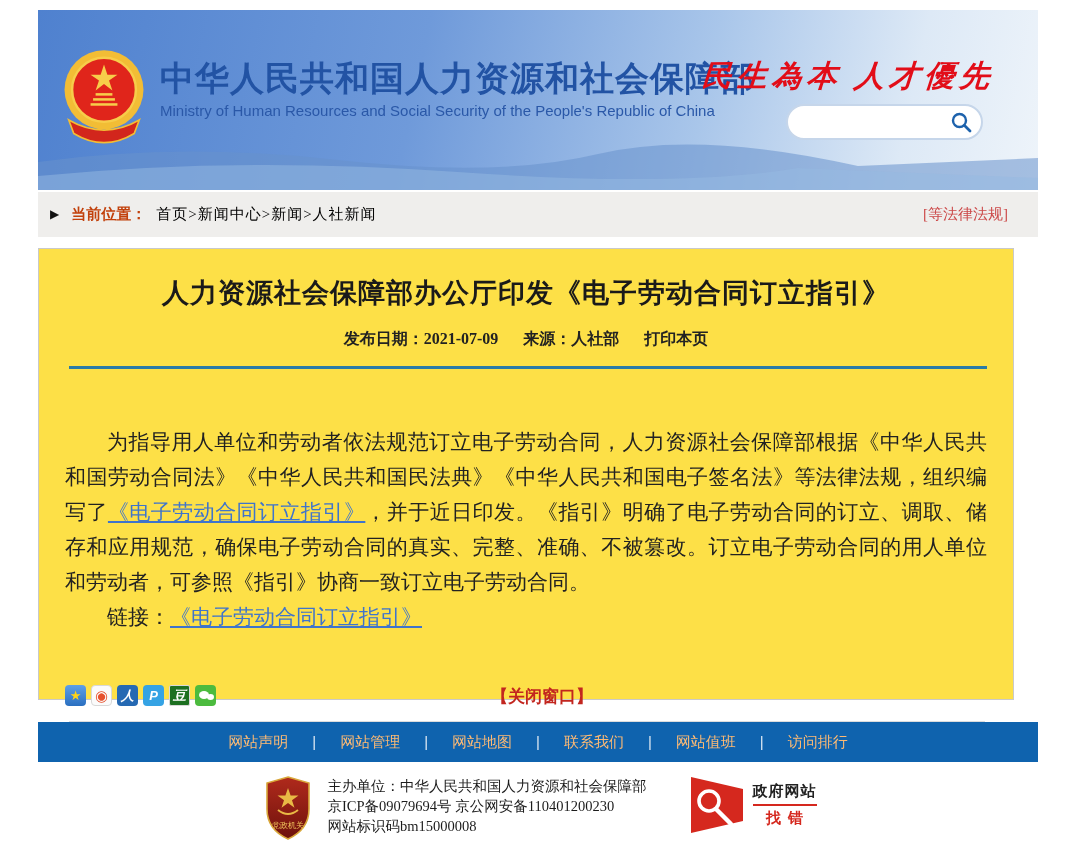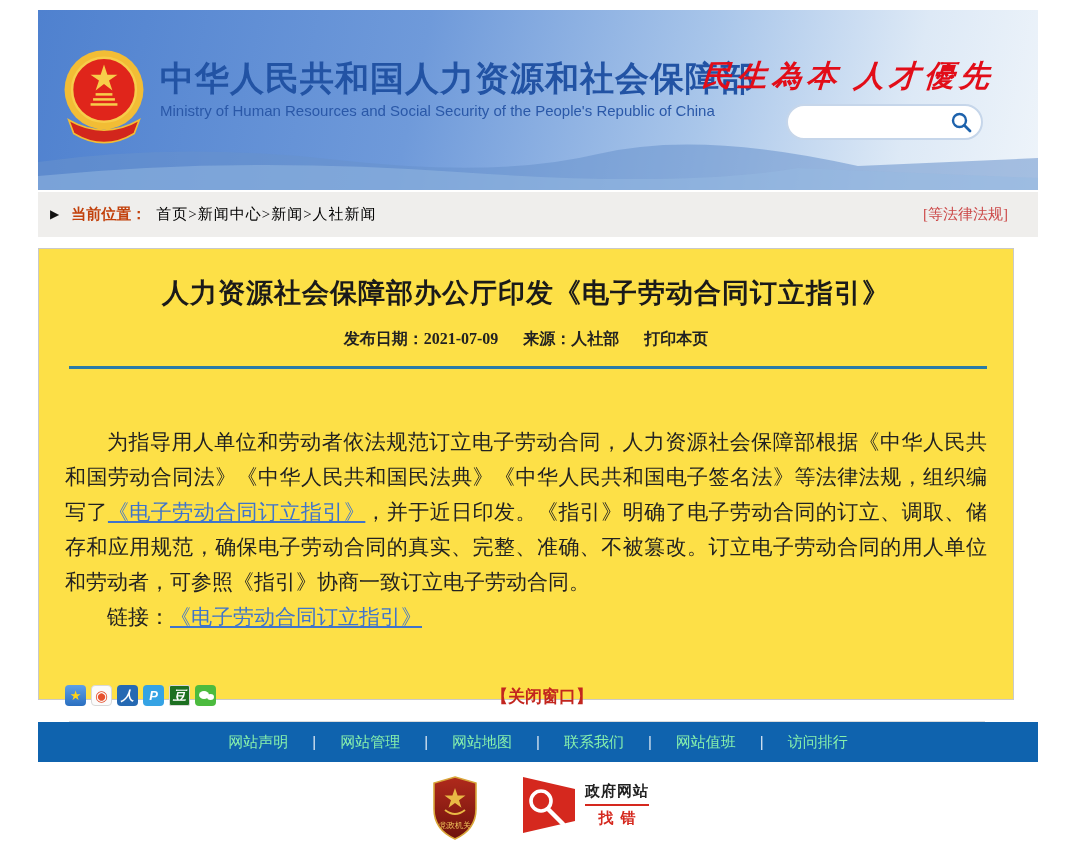--- a/index.html
+++ b/index.html
@@ -89,21 +89,21 @@
     color: #c2261f; font-size: 17px; font-weight: 700; text-decoration: none; cursor: pointer; margin-left: 16px;
   }
   .a-hr { margin: 12px 28px 0 30px; border-top: 1px solid #dcdcdc; }
 
   
   .footer-nav {
     margin: 22px 40px 0 38px; width: 1000px; height: 40px; background: #0f63ae;
     display: flex; align-items: center; justify-content: center;
     font-family: "Liberation Sans", "DejaVu Sans", sans-serif; font-size: 15px;
   }
-  .footer-nav a { color: #86efac; text-decoration: none; cursor: pointer; }
+  .footer-nav a { color: #fdba74; text-decoration: none; cursor: pointer; }
   .footer-nav a:not(:first-child)::before {
     content: "|"; margin: 0 24px; color: rgba(255,255,255,0.85); font-weight: 300; cursor: default;
   }
   .footer-info {
     margin-top: 14px; display: flex; justify-content: center; align-items: flex-start; gap: 16px;
   }
   .shield-badge { width: 48px; height: 64px; flex: 0 0 auto; }
   .host-text { font-size: 14.5px; line-height: 20px; color: #1c1c1c; }
   .err-badge { display: flex; align-items: center; gap: 8px; margin-left: 26px; }
   .err-flag { width: 56px; height: 58px; }
@@ -210,20 +210,25 @@
         <linearGradient id="shg" x1="0" y1="0" x2="0" y2="1">
           <stop offset="0" stop-color="#b02a1c"></stop>
             <stop offset="1" stop-color="#6e120c"></stop>
         </linearGradient>
       </defs>
       <path d="M24,1 L45,7 L45,33 C45,49 35,58 24,63 C13,58 3,49 3,33 L3,7 Z" fill="url(#shg)" stroke="#d9a73a" stroke-width="1.6"></path>
       <polygon fill="#e9b945" points="24,12 26.6,19.5 34.5,19.5 28,24.2 30.5,31.8 24,27 17.5,31.8 20,24.2 13.5,19.5 21.4,19.5"></polygon>
       <path d="M14,34 Q24,42 34,34" fill="none" stroke="#e9b945" stroke-width="2"></path>
       <text x="24" y="52" text-anchor="middle" font-size="8" fill="#f0c45c" font-family="Liberation Sans, sans-serif">党政机关</text>
     </svg>
+    <div class="host-text">
+      <div>主办单位：中华人民共和国人力资源和社会保障部</div>
+      <div>京ICP备09079694号 京公网安备110401200230</div>
+      <div>网站标识码bm15000008</div>
+    </div>
     <div class="err-badge">
       <svg class="err-flag" viewBox="0 0 56 58">
         <path d="M2,1 L54,13 L54,45 L2,57 Z" fill="#d5281e"></path>
         <circle cx="20" cy="25" r="10" fill="none" stroke="#ffffff" stroke-width="3.6"></circle>
         <line x1="27" y1="33" x2="42" y2="48" stroke="#ffffff" stroke-width="4.4" stroke-linecap="round"></line>
       </svg>
       <div class="err-text">
         <div class="err-top">政府网站</div>
         <div class="err-bottom">找错</div>
       </div>

